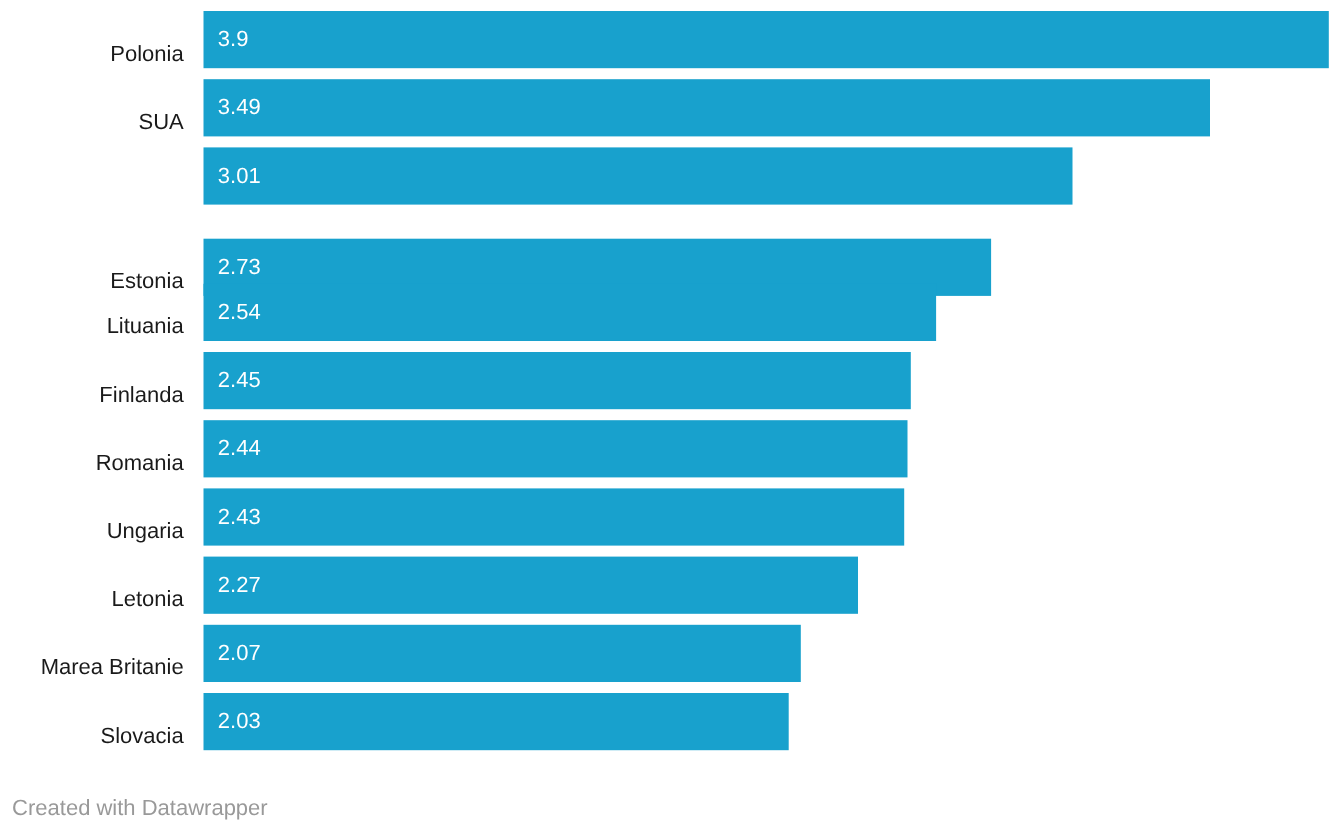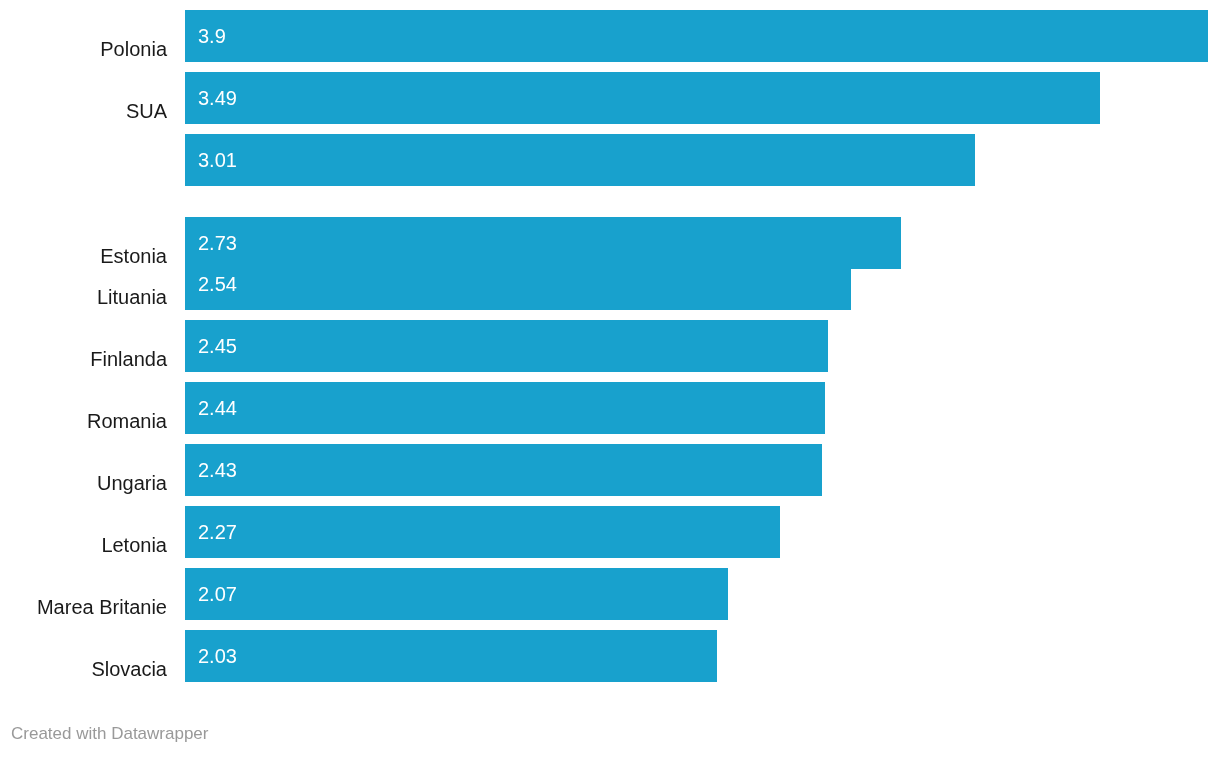--- a/index.html
+++ b/index.html
@@ -78,21 +78,21 @@
     font-size: 20px;
     color: #ffffff;
     white-space: nowrap;
   }
 
   
   #chart-footer {
     position: absolute;
     left: 11px;
     top: 724px;
-    font-size: 17px;
+    font-size: 20px;
     color: #999999;
     white-space: nowrap;
   }
 </style>
 </head>
 <body>
 
 <div id="chart-root" style="background: rgb(255, 255, 255);">
 
   <div id="bars-area">

